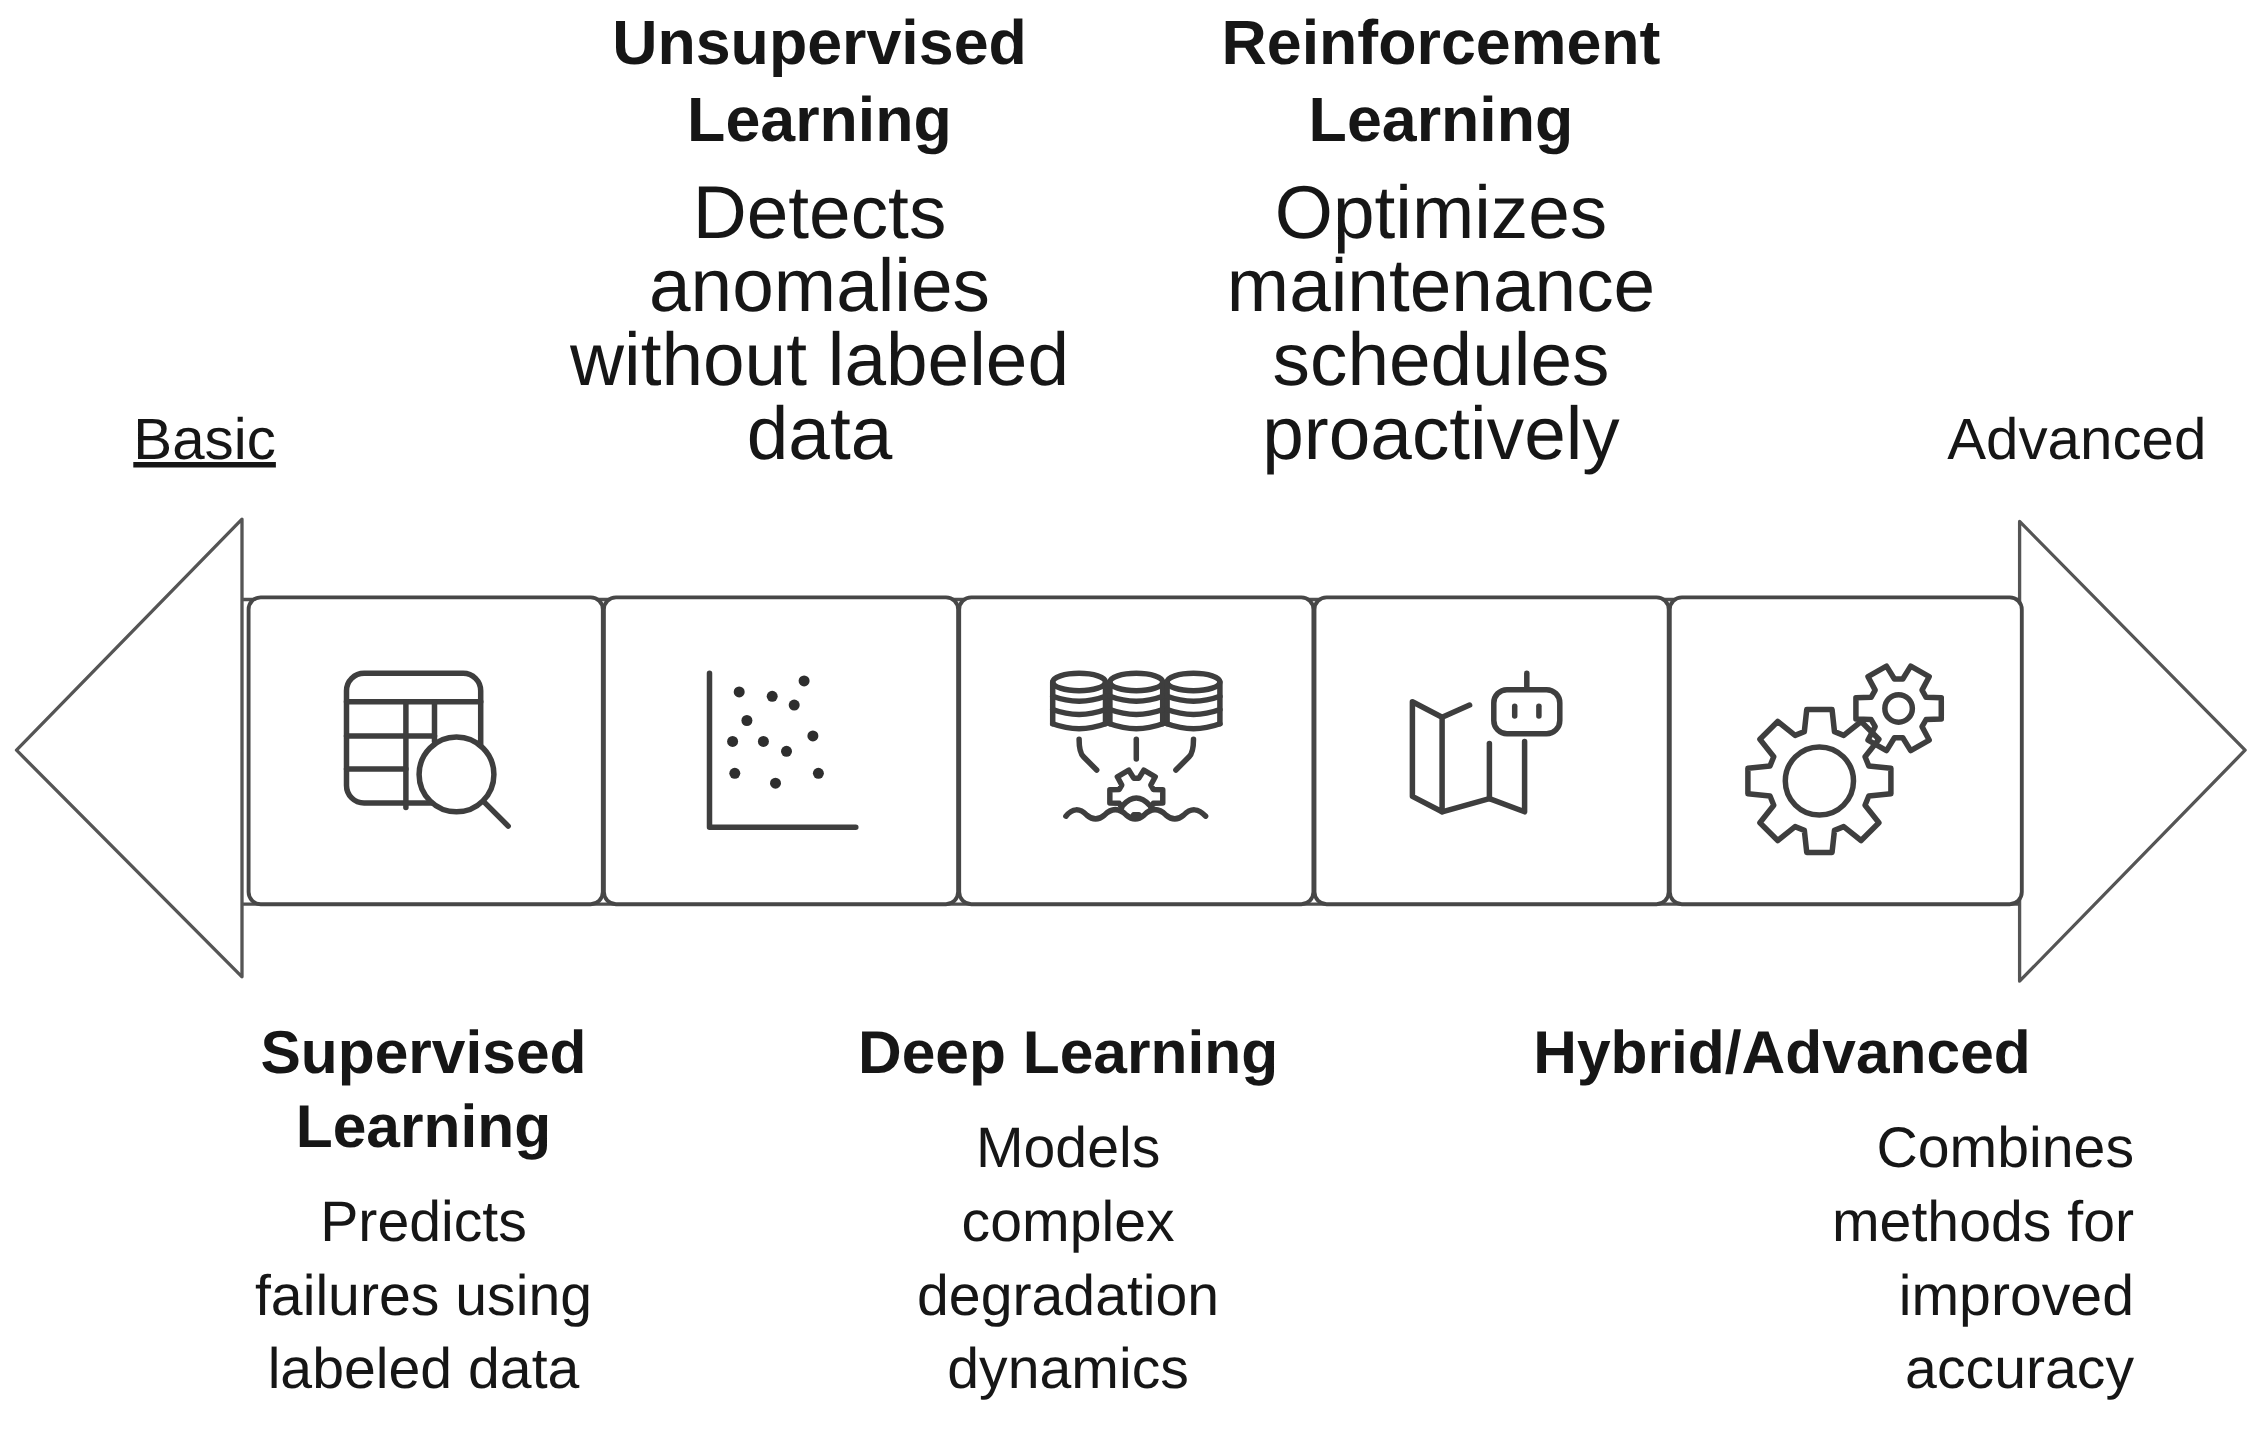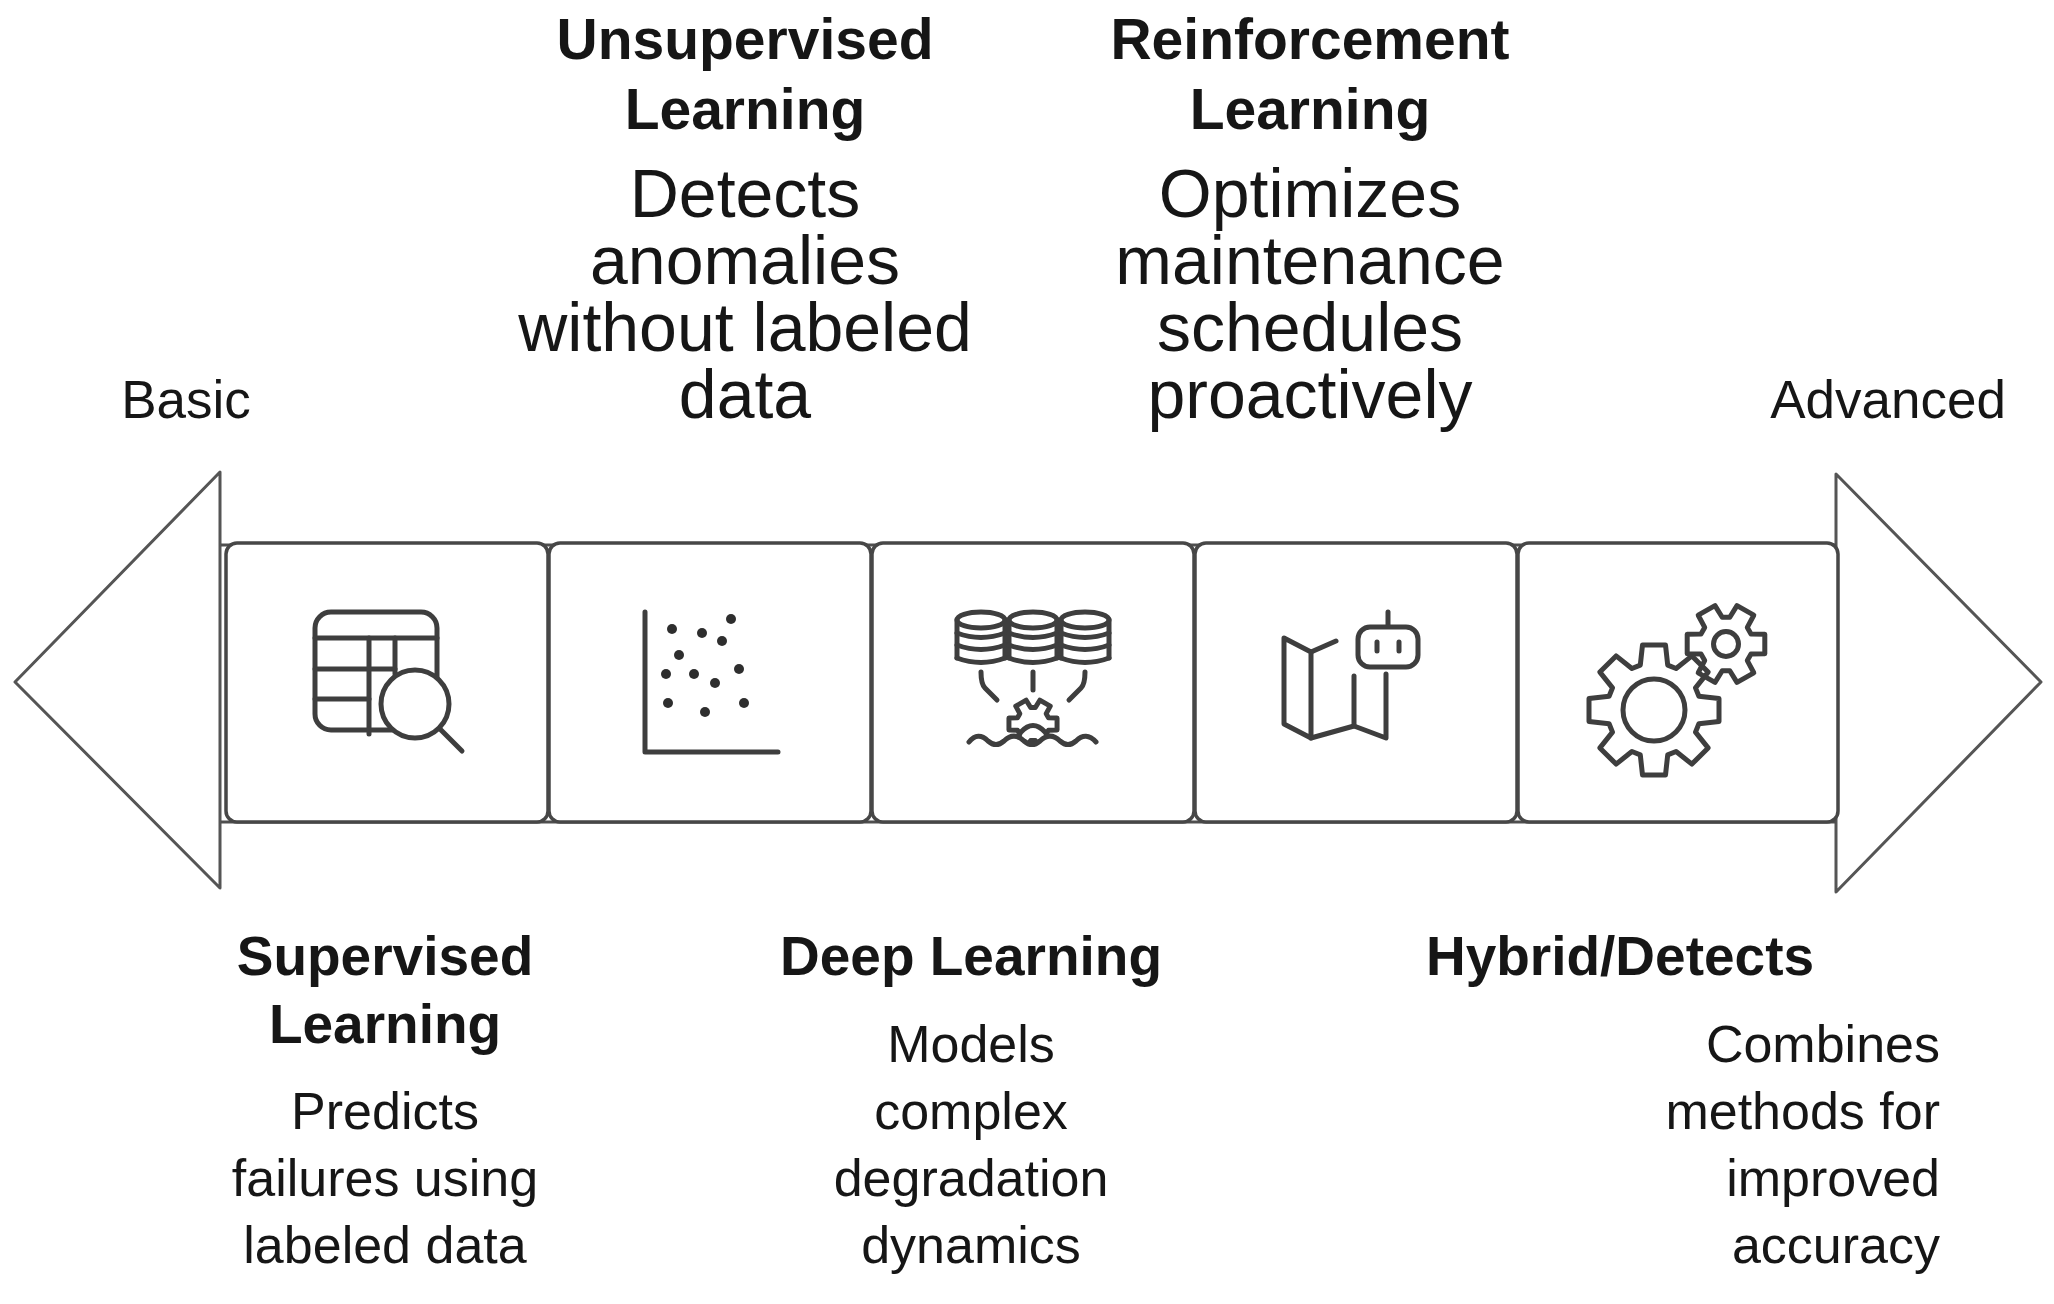--- a/index.html
+++ b/index.html
@@ -30,21 +30,21 @@
 without labeled
 data</div>
 
   <div class="label title-top" style="left:990px;top:4px;width:640px;">Reinforcement
 Learning</div>
   <div class="label desc-top" style="left:990px;top:160px;width:640px;">Optimizes
 maintenance
 schedules
 proactively</div>
 
-  <div class="label axis-label" style="left:16px;top:368px;width:340px;">Basic</div>
+  <div class="label axis-label" style="left:16px;top:368px;width:340px;text-decoration:underline;">Basic</div>
   <div class="label axis-label" style="left:1718px;top:368px;width:340px;">Advanced</div>
 
   <svg class="diagram" width="2054" height="1304" viewBox="0 0 2054 1304">
 
     <g stroke="#555555" stroke-width="3" fill="#ffffff" stroke-linejoin="round">
       <polygon points="220,472 220,888 15,682"></polygon>
       <polygon points="1836,474 1836,892 2041,682"></polygon>
       <line x1="221" y1="545" x2="1836" y2="545" stroke="#4f4f4f"></line>
       <line x1="221" y1="822" x2="1836" y2="822" stroke="#4f4f4f"></line>
     </g>
@@ -145,19 +145,19 @@
   <div class="label title-bottom" style="left:651px;top:922px;width:640px;">Deep Learning</div>
 
   <div class="label desc-bottom" style="left:65px;top:1078px;width:640px;">Predicts
 failures using
 labeled data</div>
   <div class="label desc-bottom" style="left:651px;top:1011px;width:640px;">Models
 complex
 degradation
 dynamics</div>
 
-  <div class="label title-bottom" style="left:1300px;top:922px;width:640px;">Hybrid/Detects</div>
+  <div class="label title-bottom" style="left:1300px;top:922px;width:640px;">Hybrid/Advanced</div>
   <div class="label desc-bottom" style="left:1300px;top:1011px;width:640px;text-align:right;">Combines
 methods for
 improved
 accuracy</div>
 
 </div>
 
 </body></html>

